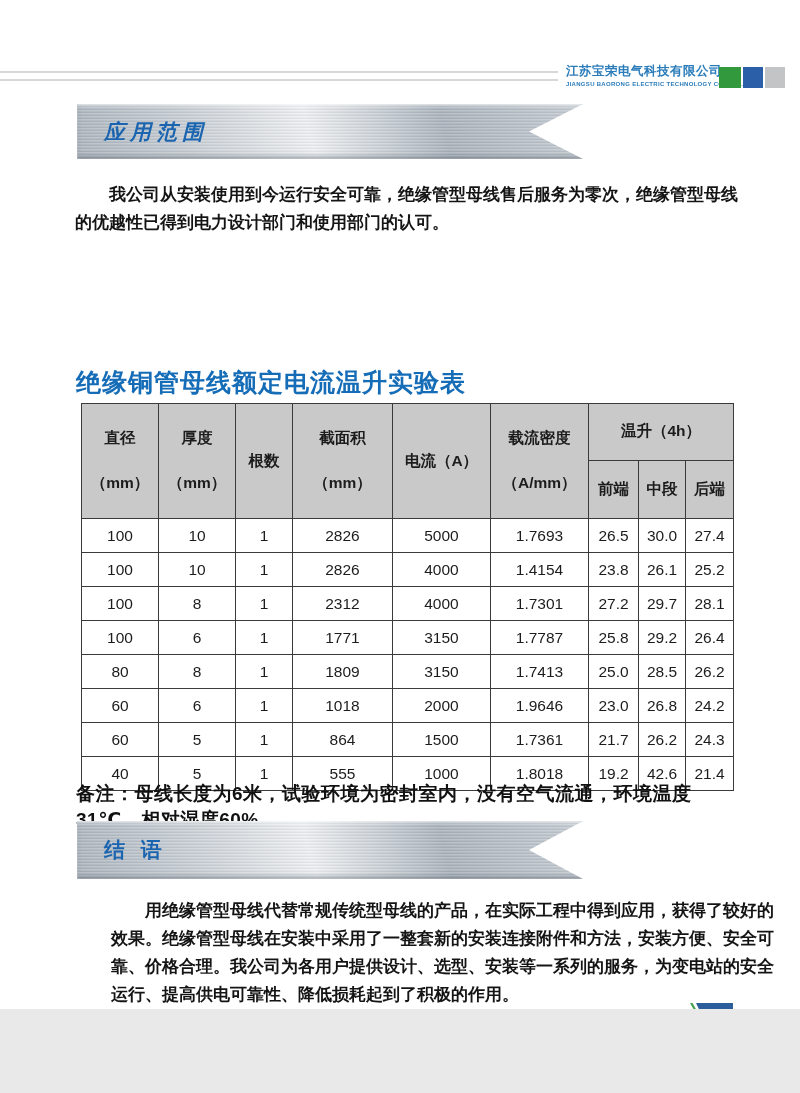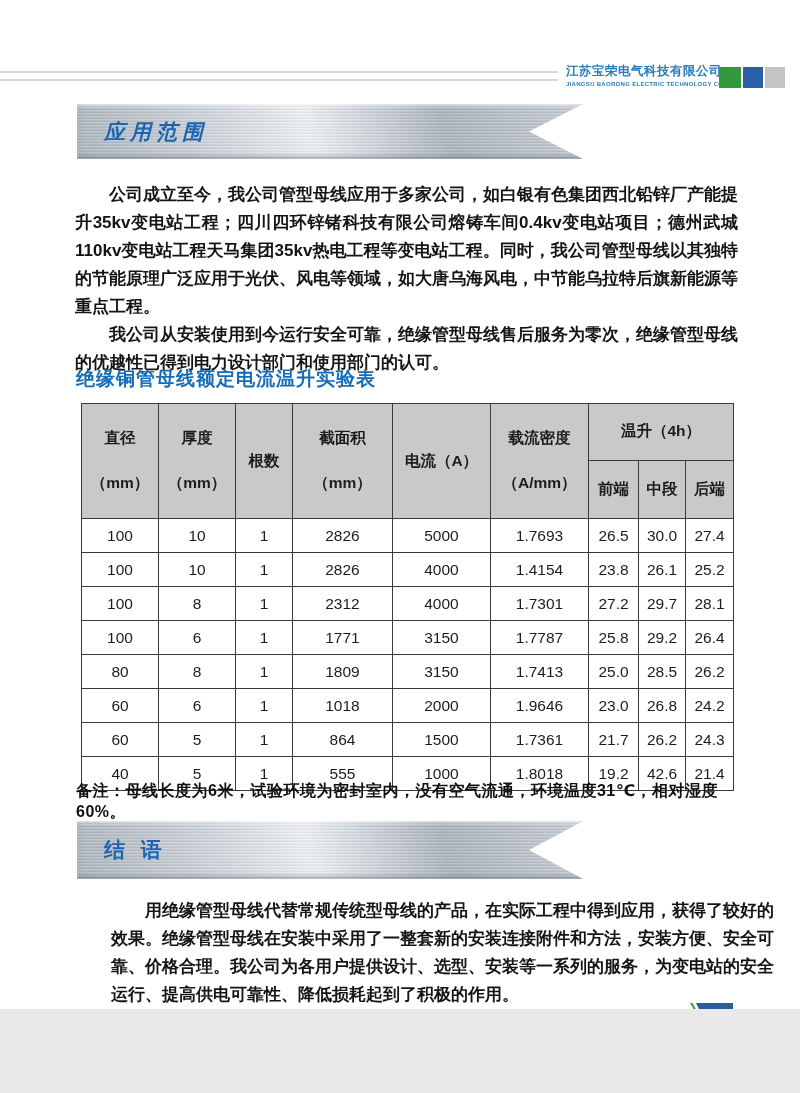--- a/index.html
+++ b/index.html
@@ -50,39 +50,39 @@
     font-size:17px;line-height:28px;font-weight:600;color:#141414;
     text-align:justify;
   }
   .para-block p{margin:0;text-indent:2em;}
   .intro{top:181px;}
   .conclusion{top:897px;margin-left:36px;}
 
   
   .table-title{
     position:absolute;left:76px;top:366px;margin:0;
-    font-size:19px;font-weight:bold;color:#156cb7;letter-spacing:1px;
+    font-size:25px;font-weight:bold;color:#156cb7;letter-spacing:1px;
   }
   table.data-table{
     position:absolute;left:81px;top:403px;width:652px;
     border-collapse:collapse;table-layout:fixed;
     font-size:15.5px;color:#1c1c1c;text-align:center;
   }
   .data-table th,.data-table td{border:1px solid #3a3a3a;padding:0;}
   .data-table thead th{background:#c9c9c9;font-weight:600;}
   .data-table thead tr.h1 th{height:40px;}
   .data-table thead tr.h2 th{height:41px;}
   .data-table td{height:33px;font-weight:400;}
   .th2{display:flex;flex-direction:column;justify-content:space-between;
        height:66px;padding:24px 0;align-items:center;}
 
   
   .note{
     position:absolute;left:76px;top:781px;margin:0;width:670px;
-    font-size:16px;font-weight:600;color:#111;letter-spacing:0.5px;
+    font-size:19px;font-weight:600;color:#111;letter-spacing:0.5px;
   }
 
   
   .page-badge{position:absolute;left:690px;top:1003px;}
   .page-badge text{
     font-family:"Liberation Sans","DejaVu Sans",sans-serif;
     font-size:15px;font-weight:bold;fill:#e4ecf4;
   }
 </style>
 </head>
@@ -98,21 +98,20 @@
   </div>
   <div class="sq sq-green"></div>
   <div class="sq sq-blue"></div>
   <div class="sq sq-gray"></div>
 
   <div class="banner banner1">
     <span class="banner-title">应用范围</span>
   </div>
 
   <div class="para-block intro">
-    <p>公司成立至今，我公司管型母线应用于多家公司，如白银有色集团西北铅锌厂产能提升35kv变电站工程；四川四环锌锗科技有限公司熔铸车间0.4kv变电站项目；德州武城110kv变电站工程天马集团35kv热电工程等变电站工程。同时，我公司管型母线以其独特的节能原理广泛应用于光伏、风电等领域，如大唐乌海风电，中节能乌拉特后旗新能源等重点工程。</p>
     <p>我公司从安装使用到今运行安全可靠，绝缘管型母线售后服务为零次，绝缘管型母线的优越性已得到电力设计部门和使用部门的认可。</p>
   </div>
 
   <h2 class="table-title">绝缘铜管母线额定电流温升实验表</h2>
 
   <table class="data-table">
     <colgroup>
       <col style="width:77px">
         <col style="width:77px">
         <col style="width:57px">

